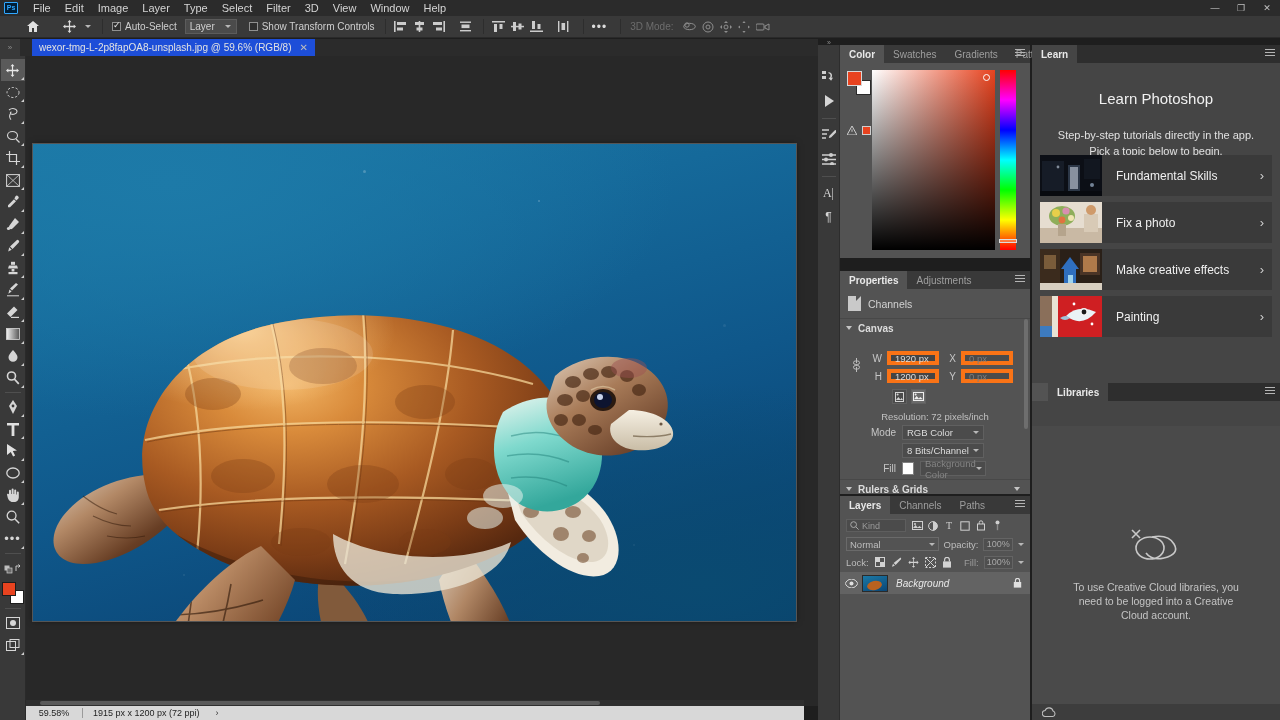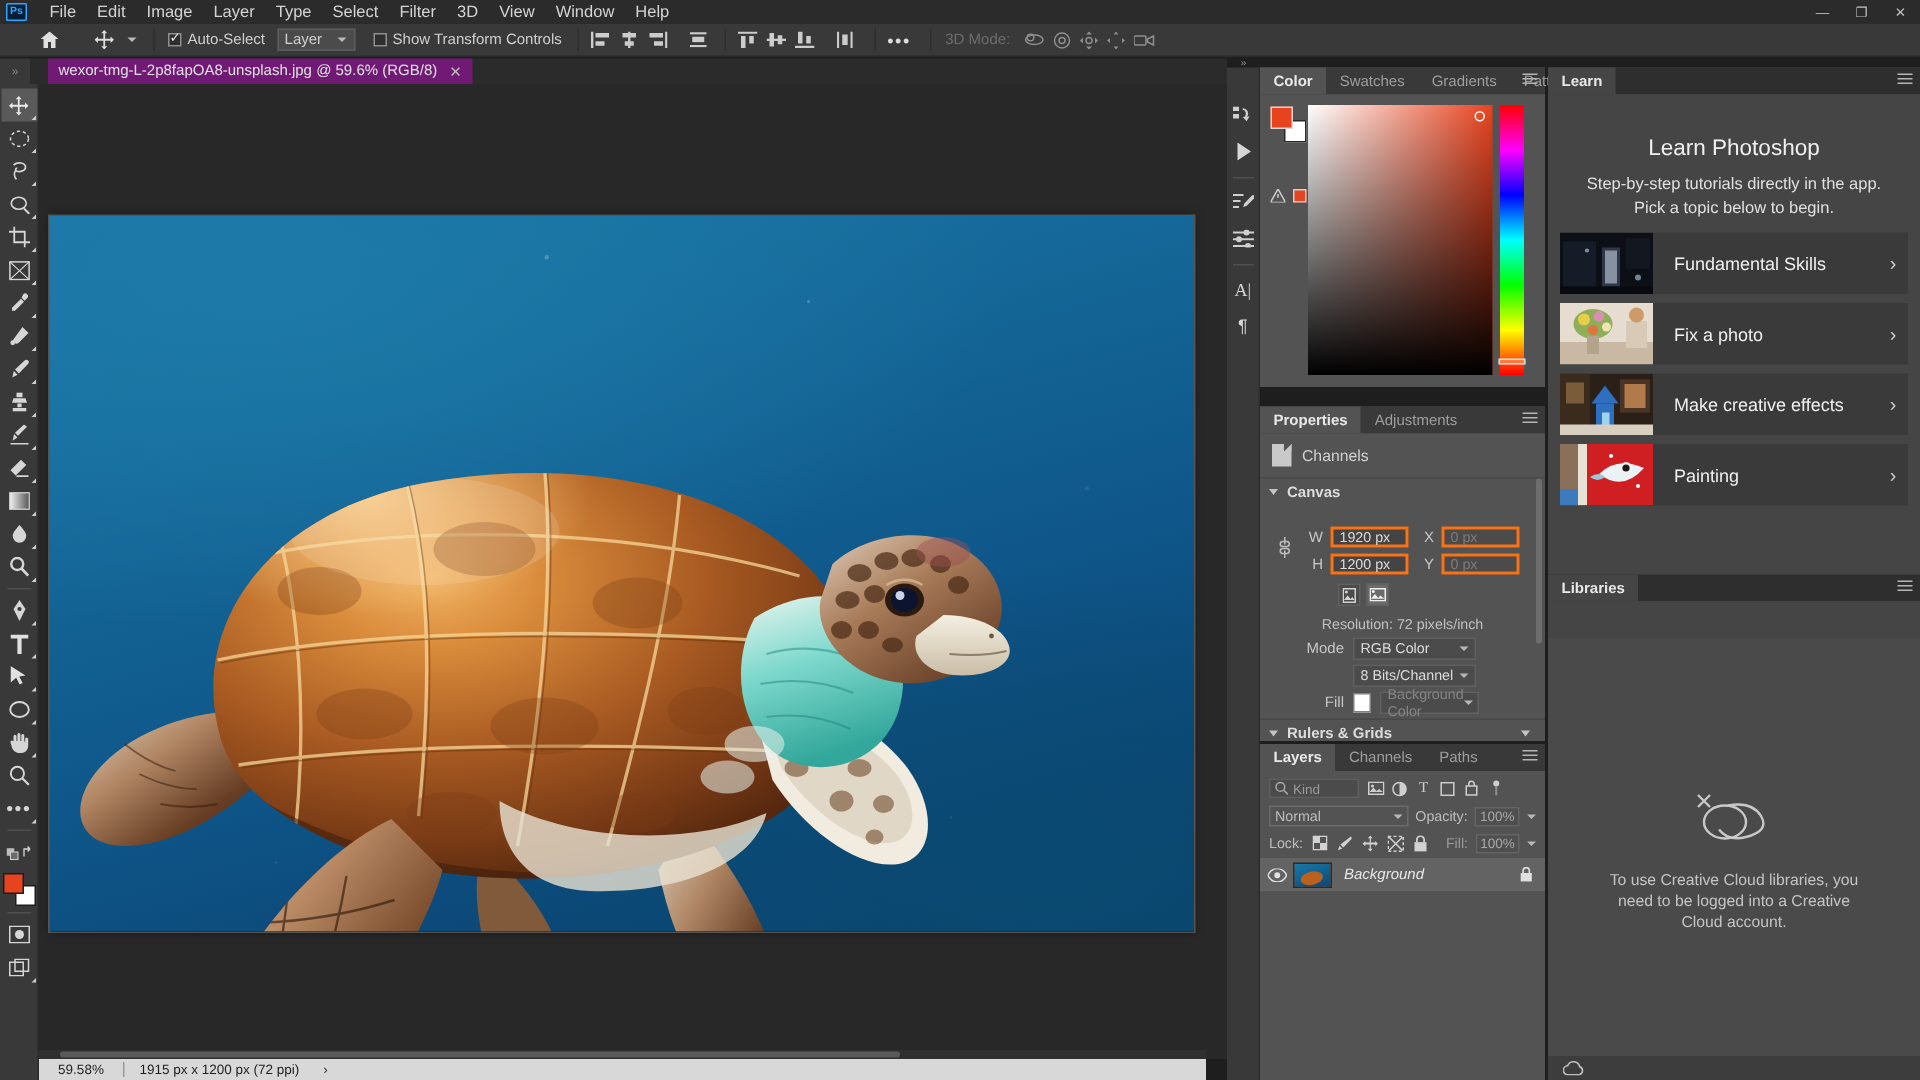--- a/index.html
+++ b/index.html
@@ -22,21 +22,21 @@
   .obar-sep { width:1px; height:15px; background:#2d2d2d; margin:0 5px; }
   .ochk { display:flex; align-items:center; gap:4px; color:#cfcfcf; font-size:10px; }
   .boxchk { width:9px; height:9px; border:1px solid #909090; background:#2e2e2e; position:relative; }
   .boxchk.on:after { content:"✓"; position:absolute; left:0px; top:-3px; font-size:9px; color:#e6e6e6; }
   .osel { height:15px; background:#4b4b4b; border:1px solid #5c5c5c; color:#d0d0d0; font-size:10px;
           display:flex; align-items:center; padding:0 4px; gap:10px; }
   .caret { width:0;height:0;border-left:3px solid transparent;border-right:3px solid transparent;border-top:3px solid #b8b8b8; }
 
   
   #tabstrip { position:absolute; left:20px; top:39px; width:798px; height:17px; background:#2b2b2b; }
-  #doctab { position:absolute; left:12px; top:0; height:17px; background:#701a75; display:flex; align-items:center;
+  #doctab { position:absolute; left:12px; top:0; height:17px; background:#1d4ed8; display:flex; align-items:center;
             padding:0 7px; font-size:10px; color:#e2e2e2; gap:8px; }
   #doctab .x { color:#bdbdbd; font-size:10px; }
   #leftdockhandle { position:absolute; left:0; top:39px; width:20px; height:17px; background:#393939; color:#8c8c8c; font-size:8px; text-align:center; line-height:17px; }
 
   
   #toolbar { position:absolute; left:0; top:56px; width:26px; height:664px; background:#393939; border-right:1px solid #2a2a2a;
              display:flex; flex-direction:column; align-items:center; padding-top:3px; }
   .tool { width:24px; height:22px; display:flex; align-items:center; justify-content:center; position:relative; color:#d6d6d6; }
   .tool.active { background:#5a5a5a; }
   .tool .tri { position:absolute; right:1px; bottom:1px; width:0;height:0;
@@ -107,21 +107,21 @@
   #propBody { position:absolute; left:0; top:18px; width:190px; height:205px; background:#535353; }
   .prow { display:flex; align-items:center; }
   .docRow { position:absolute; left:8px; top:7px; display:flex; align-items:center; gap:7px; }
   .docIcon { width:13px; height:15px; background:#c9c9c9; position:relative; }
   .docIcon:after { content:""; position:absolute; right:0; top:0; border-left:5px solid #535353; border-bottom:5px solid #c9c9c9; }
   .sectionHdr { position:absolute; left:6px; width:178px; height:14px; display:flex; align-items:center; gap:6px;
                 font-size:10px; font-weight:bold; color:#dcdcdc; }
   .chev { width:0;height:0;border-left:3.5px solid transparent;border-right:3.5px solid transparent;border-top:4px solid #c4c4c4; }
   .hrule { position:absolute; left:0; width:190px; height:1px; background:#484848; }
   .fieldLbl { font-size:10px; color:#c6c6c6; }
-  .nfield { height:14px; background:#444444; border:2px solid #f97316; color:#dcdcdc; font-size:9.5px;
+  .nfield { height:14px; background:#444444; border:4px solid #f97316; color:#dcdcdc; font-size:9.5px;
             display:flex; align-items:center; padding-left:4px; }
   .nfield.dim { color:#7d7d7d; background:#4b4b4b; }
   .selectbox { height:15px; background:#4b4b4b; border:1px solid #606060; display:flex; align-items:center;
                justify-content:space-between; padding:0 4px; font-size:9.5px; color:#dcdcdc; }
   .selectbox.dim { color:#848484; }
   .sqbtn { width:15px; height:15px; background:#4b4b4b; border:1px solid #606060; display:flex; align-items:center; justify-content:center; }
   .sqbtn.on { background:#6b6b6b; }
   #propScroll { position:absolute; right:2px; top:30px; width:4px; height:110px; background:#6e6e6e; border-radius:2px; }
 
   
@@ -146,27 +146,27 @@
   #layerLock { position:absolute; right:8px; color:#d2d2d2; }
   #layersFooter { position:absolute; left:0; bottom:0; width:190px; height:18px; background:#454545;
                   display:flex; align-items:center; justify-content:flex-end; gap:8px; padding-right:6px; }
   .lfbtn { width:14px; height:14px; display:flex; align-items:center; justify-content:center; color:#d2d2d2; }
   .lfbtn.dim { color:#7f7f7f; }
 
   
   #learnPanel { left:1032px; top:45px; width:248px; height:338px; }
   #learnBody { position:absolute; left:0; top:18px; width:248px; height:320px; background:#454545; }
   #learnTitle { text-align:center; font-size:15px; color:#f0f0f0; margin-top:27px; }
-  #learnSub { text-align:center; font-size:11px; color:#e0e0e0; line-height:16px; margin:8px 16px 0; }
+  #learnSub { text-align:center; font-size:11px; color:#e0e0e0; line-height:16px; margin:20px 16px 0; }
   .learnCard { position:absolute; left:8px; width:232px; height:41px; background:#3a3a3a; display:flex; align-items:center; }
   .cardThumb { width:62px; height:41px; overflow:hidden; position:relative; flex:none; }
   .cardLabel { flex:1; font-size:12px; color:#f0f0f0; padding-left:14px; }
   .cardChev { width:20px; color:#cfcfcf; font-size:13px; text-align:center; }
 
-  #libPanel { left:1032px; top:383px; width:248px; height:337px; }
+  #libPanel { left:1032px; top:383px; width:248px; height:337px;padding-left:16px; }
   #libBody { position:absolute; left:0; top:18px; width:248px; height:319px; background:#454545; }
   #libSearch { position:absolute; left:0; top:0; width:248px; height:25px; background:#4b4b4b; border-bottom:1px solid #3a3a3a;
                display:flex; align-items:center; gap:6px; padding-left:10px; }
   #libSearchTxt { font-size:10px; color:#6e6e6e; }
   #libEmpty { position:absolute; left:0; top:25px; width:248px; height:294px; background:#4a4a4a;
               display:flex; flex-direction:column; align-items:center; justify-content:center; }
   #libMsg { text-align:center; font-size:10.5px; color:#c4c4c4; line-height:14px; width:180px; margin-top:14px; }
   #libFooter { position:absolute; left:0; bottom:0; width:248px; height:16px; background:#3d3d3d; display:flex; align-items:center; padding-left:10px; }
 
   svg { display:block; }

